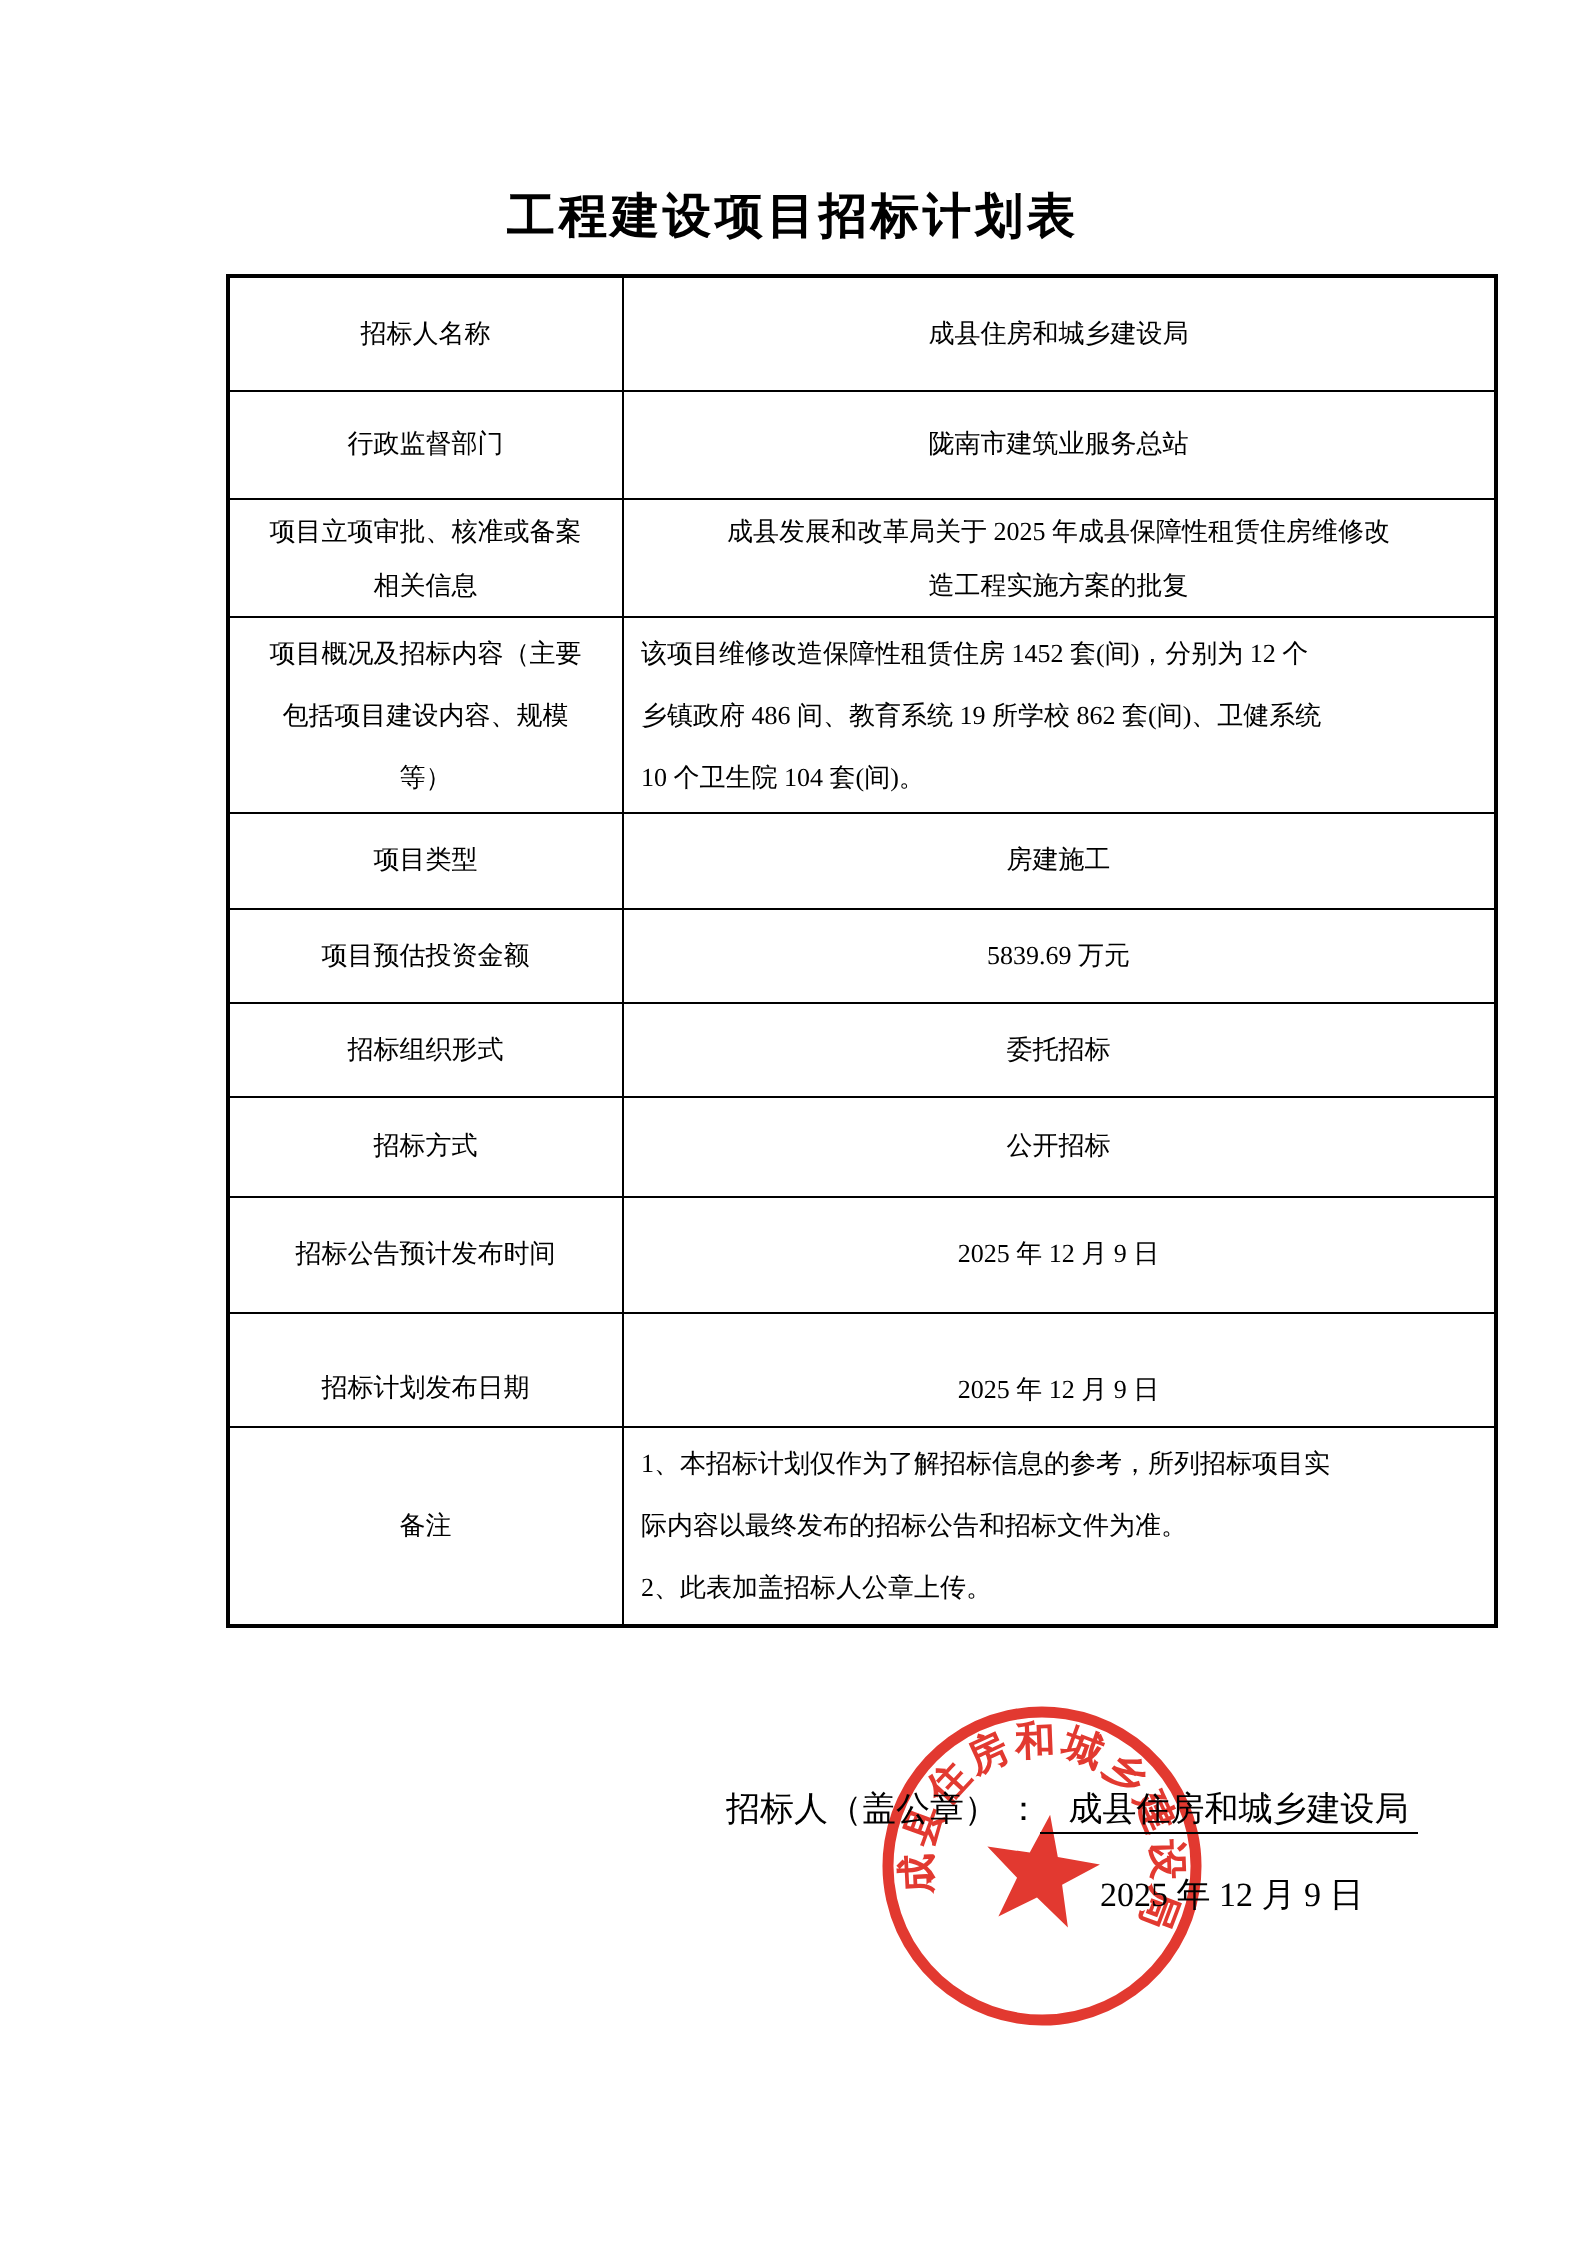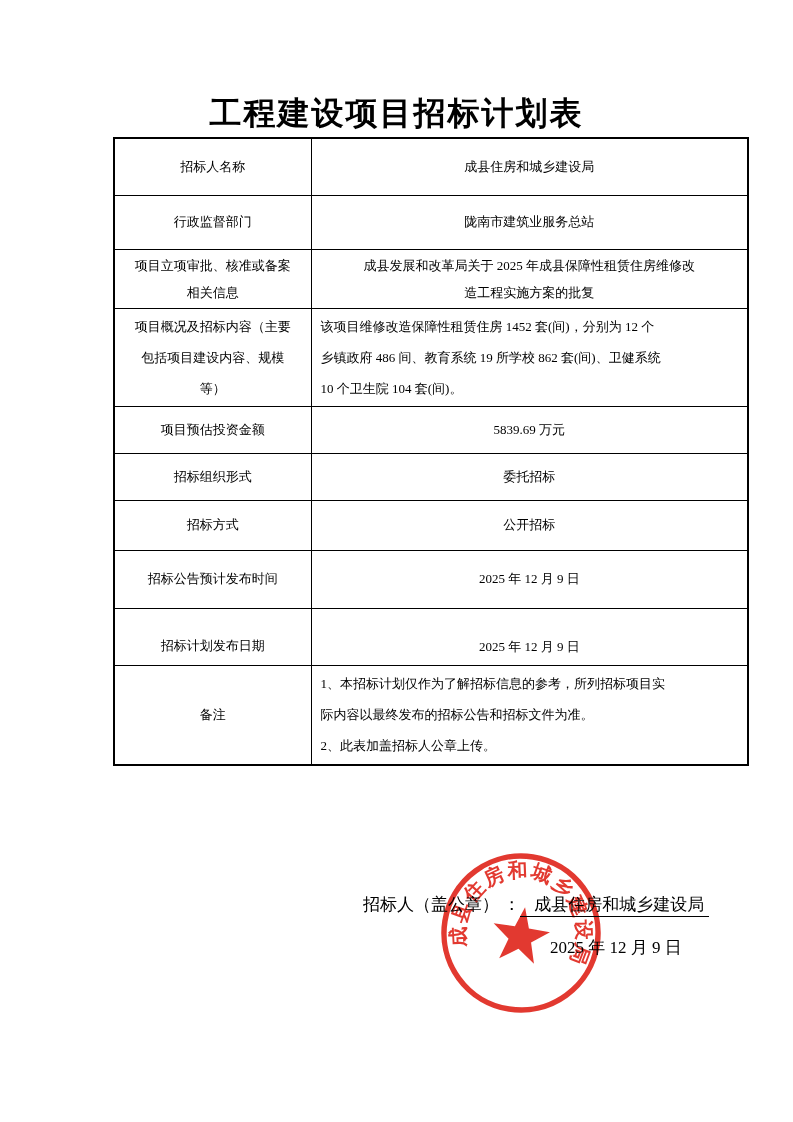--- a/index.html
+++ b/index.html
@@ -12,21 +12,21 @@
   .page {
     position: relative;
     width: 793px; height: 1122px;
     background: #ffffff;
     overflow: hidden;
   }
   .doc-title {
     position: absolute;
     top: 92px; left: 0; width: 793px;
     text-align: center;
-    font-size: 32px;
+    font-size: 24px;
     font-weight: bold;
     letter-spacing: 2px;
   }
   table.tender {
     position: absolute;
     top: 137px; left: 113px;
     width: 634px;
     border-collapse: collapse;
     table-layout: fixed;
     border: 2px solid #000;
@@ -127,20 +127,24 @@
           <div>项目概况及招标内容（主要</div>
           <div>包括项目建设内容、规模</div>
           <div>等）</div>
         </td>
         <td class="val left lines-31">
           <div>该项目维修改造保障性租赁住房 1452 套(间)，分别为 12 个</div>
           <div>乡镇政府 486 间、教育系统 19 所学校 862 套(间)、卫健系统</div>
           <div>10 个卫生院  104  套(间)。</div>
         </td>
       </tr>
+      <tr class="r6">
+        <td class="lbl">项目类型</td>
+        <td class="val">房建施工</td>
+      </tr>
       <tr class="r7">
         <td class="lbl">项目预估投资金额</td>
         <td class="val">5839.69 万元</td>
       </tr>
       <tr class="r8">
         <td class="lbl">招标组织形式</td>
         <td class="val">委托招标</td>
       </tr>
       <tr class="r9">
         <td class="lbl">招标方式</td>

